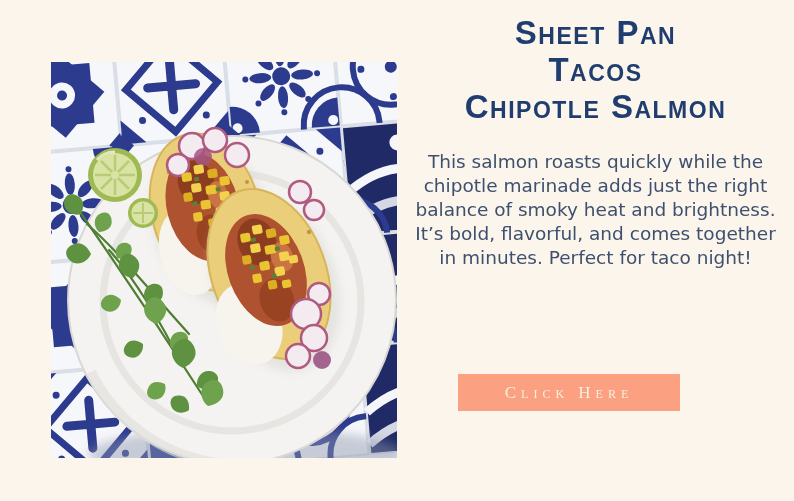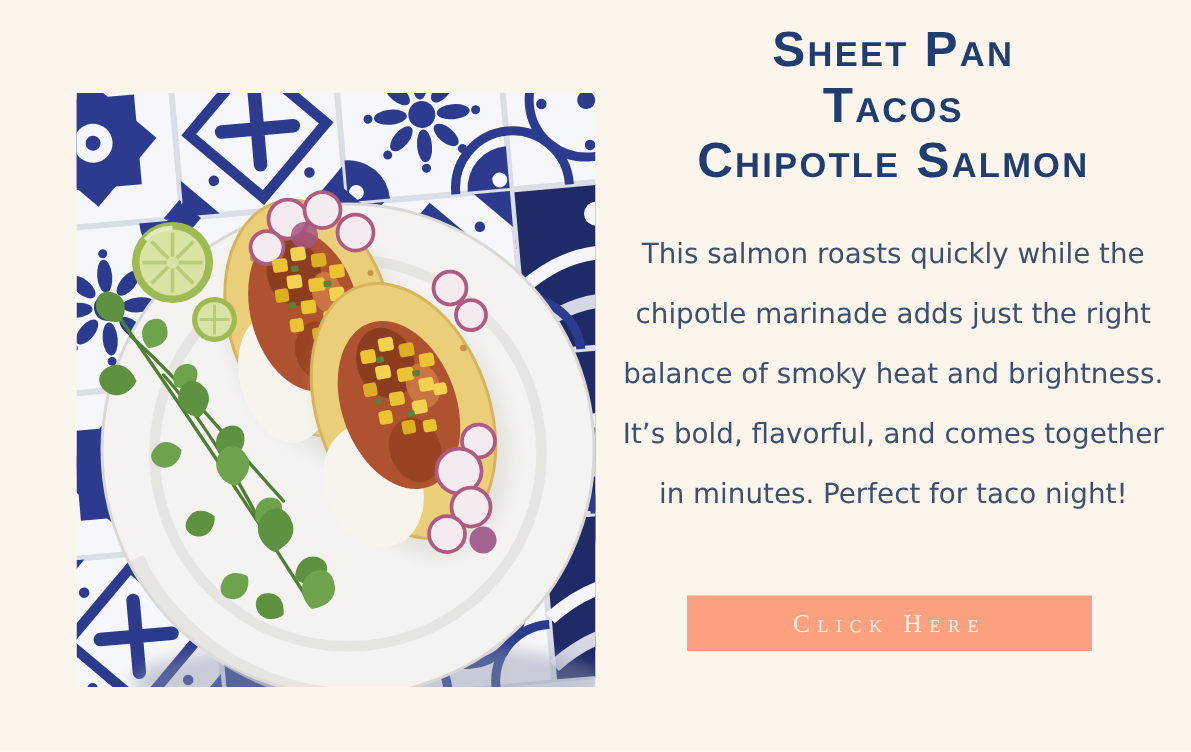--- a/index.html
+++ b/index.html
@@ -48,25 +48,25 @@
     font-variant-caps:small-caps;
     font-size:33px;line-height:37px;
     letter-spacing:1.5px;
     color:var(--title,#1F3D6F);
   }
   .title span{display:block;}
   .desc{
     margin:25px auto 0;
     width:368px;
     font-family:"DejaVu Sans",sans-serif;
-    font-size:18.5px;line-height:40px;
+    font-size:18.5px;line-height:24px;
     color:var(--body,#3E506F);
   }
   .cta{
-    position:absolute;left:458px;top:397px;width:270px;height:37px;
+    position:absolute;left:458px;top:374px;width:222px;height:37px;
     background:var(--button-bg,#FBA182);
     color:var(--button-label,#F9F0DD);
     border:none;cursor:pointer;
     display:flex;align-items:center;justify-content:center;
     font-family:"Liberation Serif",serif;
     font-variant-caps:small-caps;
     font-size:17px;letter-spacing:5px;
   }
 </style>
 </head>

